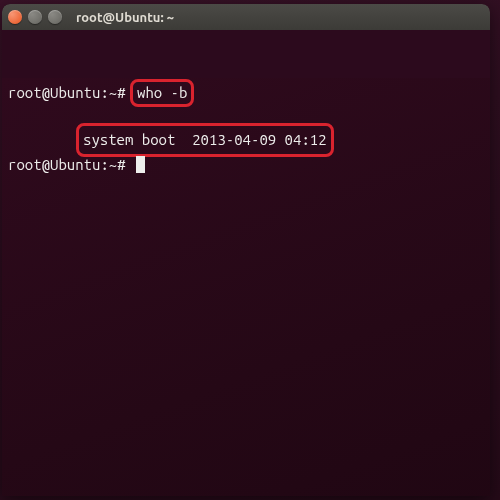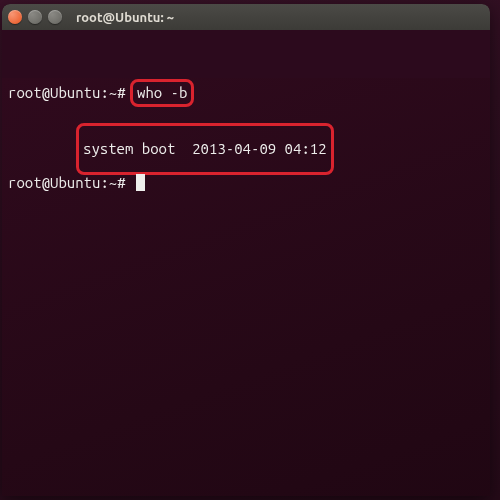--- a/index.html
+++ b/index.html
@@ -68,21 +68,21 @@
       display: inline-block;
       border: 3px solid #d9232e;
       border-radius: 8px;
       padding: 0 4px;
       margin: -3px -4px;
     }
     .hl2 {
       display: inline-block;
       border: 3px solid #d9232e;
       border-radius: 8px;
-      padding: 12px 4px;
+      padding: 3px 4px;
       margin: -3px -4px;
     }
     .cursor {
       display: inline-block;
       width: 9px;
       height: 17px;
       background: #eeeeec;
       vertical-align: text-bottom;
       margin-left: 2px;
     }

